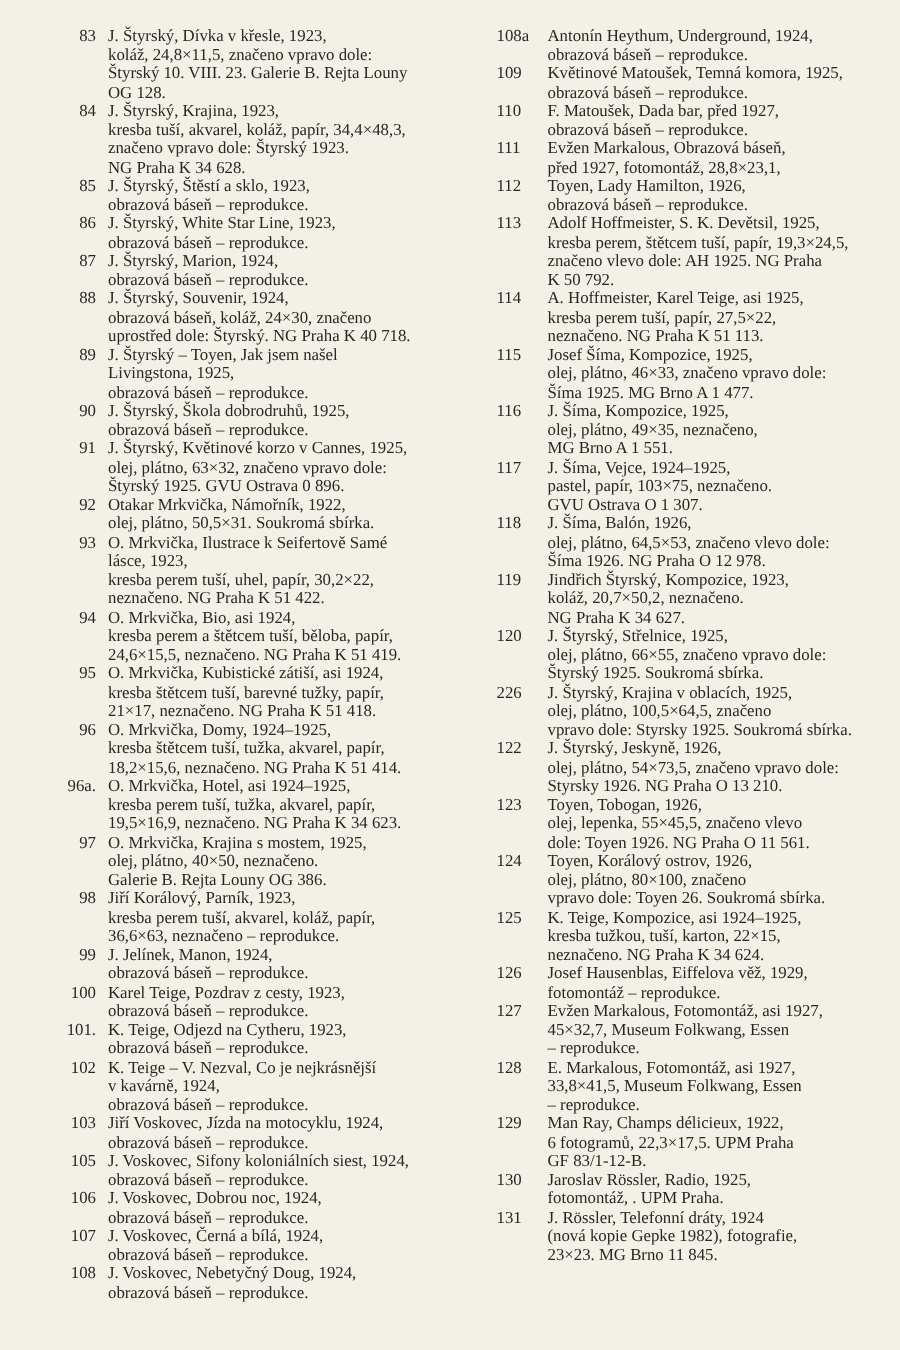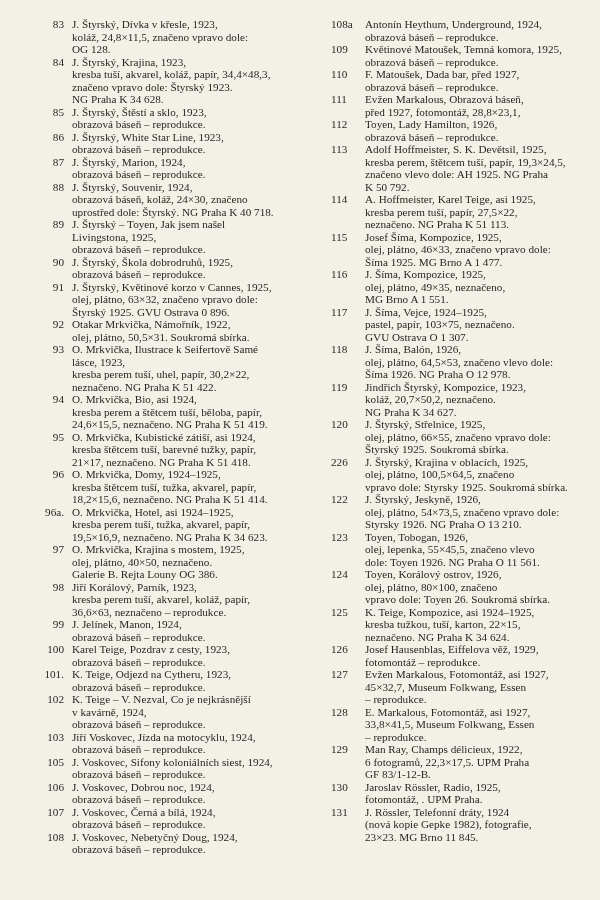--- a/index.html
+++ b/index.html
@@ -23,20 +23,21 @@
 </head>
 <body>
 
 <div class="page">
   <div class="col col-left" id="col-left">
       <div class="entry">
         <span class="num">83</span>
         <span class="txt">
           <span class="line">J. Štyrský, Dívka v křesle, 1923,</span>
           <span class="line">koláž, 24,8×11,5, značeno vpravo dole:</span>
+          <span class="line">Štyrský 10. VIII. 23. Galerie B. Rejta Louny</span>
           <span class="line">OG 128.</span>
         </span>
       </div>
       <div class="entry">
         <span class="num">84</span>
         <span class="txt">
           <span class="line">J. Štyrský, Krajina, 1923,</span>
           <span class="line">kresba tuší, akvarel, koláž, papír, 34,4×48,3,</span>
           <span class="line">značeno vpravo dole: Štyrský 1923.</span>
           <span class="line">NG Praha K 34 628.</span>

